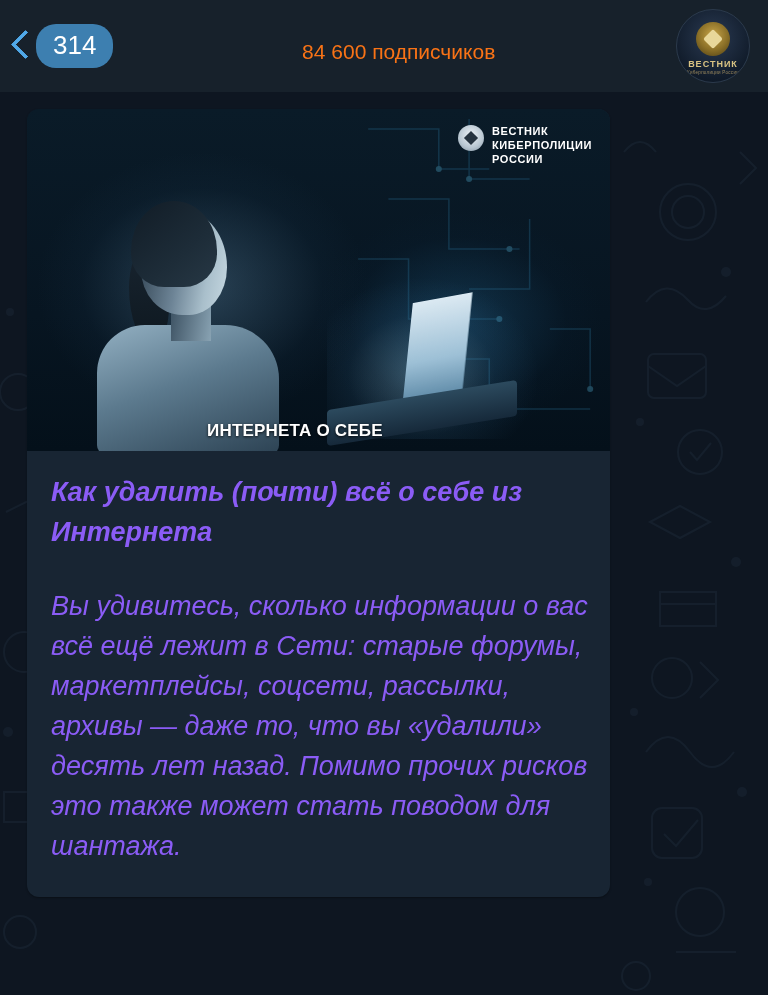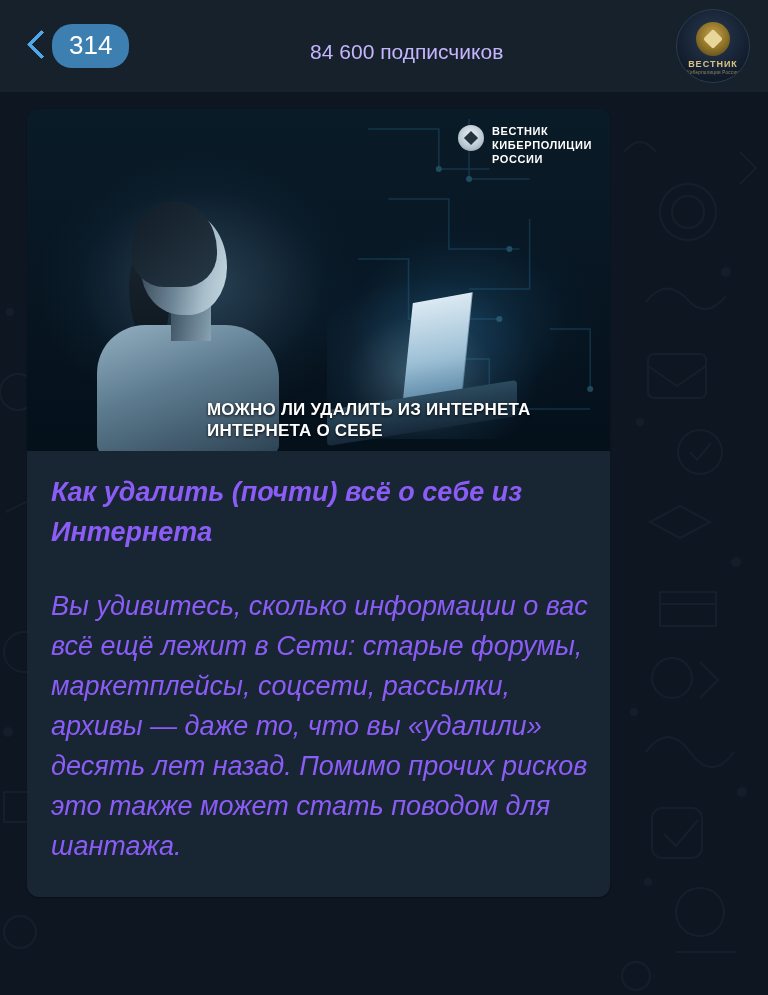--- a/index.html
+++ b/index.html
@@ -15,21 +15,21 @@
     color: #ffffff;
     position: relative;
   }
 
   
   .header {
     height: 92px;
     background: #17212b;
     display: flex;
     align-items: center;
-    padding: 0 18px 0 24px;
+    padding: 0 18px 0 8px;
     box-sizing: border-box;
     position: relative;
     z-index: 5;
   }
   .back-area {
     display: flex;
     align-items: center;
     flex: 0 0 auto;
     cursor: pointer;
   }
@@ -70,21 +70,21 @@
     font-size: 29px;
     font-weight: bold;
     color: #ffffff;
     white-space: nowrap;
     overflow: hidden;
     text-overflow: ellipsis;
     line-height: 1.15;
   }
   .chat-subtitle {
     font-size: 21px;
-    color: #c4b5fd;
+    color: #f97316;
     margin-top: 12px;
     white-space: nowrap;
     overflow: hidden;
   }
   .avatar {
     flex: 0 0 auto;
     width: 72px;
     height: 72px;
     border-radius: 50%;
     background: radial-gradient(circle at 50% 38%, #2a3a52 0%, #111c2b 70%, #0a121d 100%);
@@ -424,21 +424,20 @@
       <div class="logo">
         <div class="mark"></div>
         <div class="ltext">
           <div>ВЕСТНИК</div>
           <div>КИБЕРПОЛИЦИИ</div>
           <div>РОССИИ</div>
         </div>
       </div>
 
       <div class="caption">
-        <div>МОЖНО ЛИ УДАЛИТЬ ИЗ ИНТЕРНЕТА</div>
         <div>ИНТЕРНЕТА О СЕБЕ</div>
       </div>
     </div>
 
     <div class="msg-text">
       <div class="title">Как удалить (почти) всё о себе из Интернета</div>
       <div class="para">Вы удивитесь, сколько информации о вас всё ещё лежит в Сети: старые форумы, маркетплейсы, соцсети, рассылки, архивы — даже то, что вы «удалили» десять лет назад. Помимо прочих рисков это также может стать поводом для шантажа.</div>
     </div>
 
   </div>

